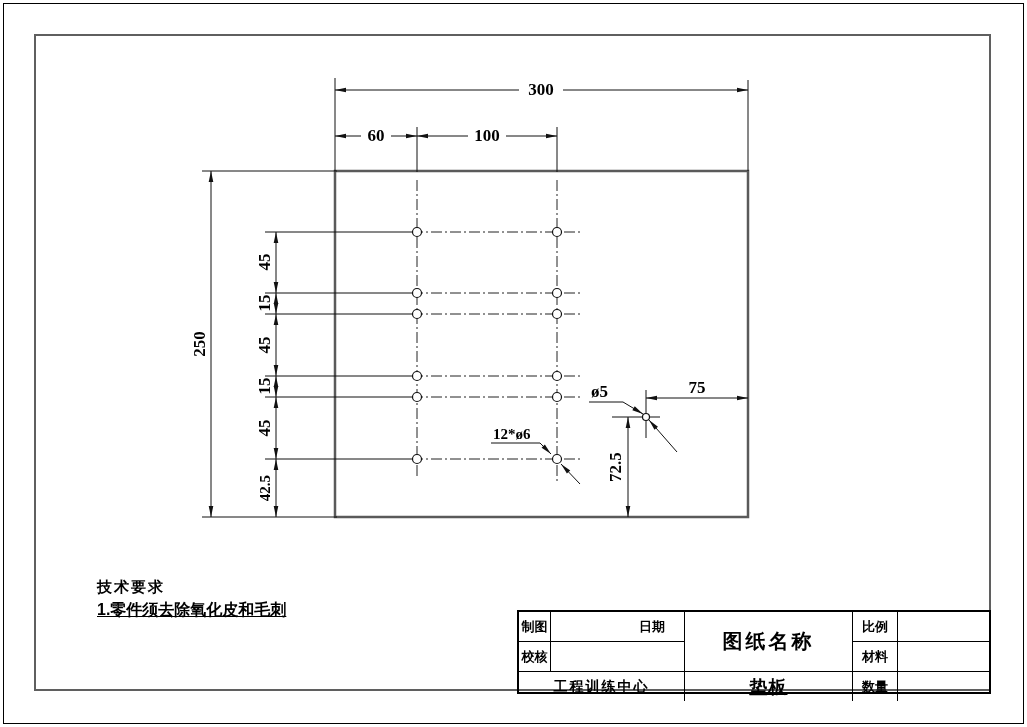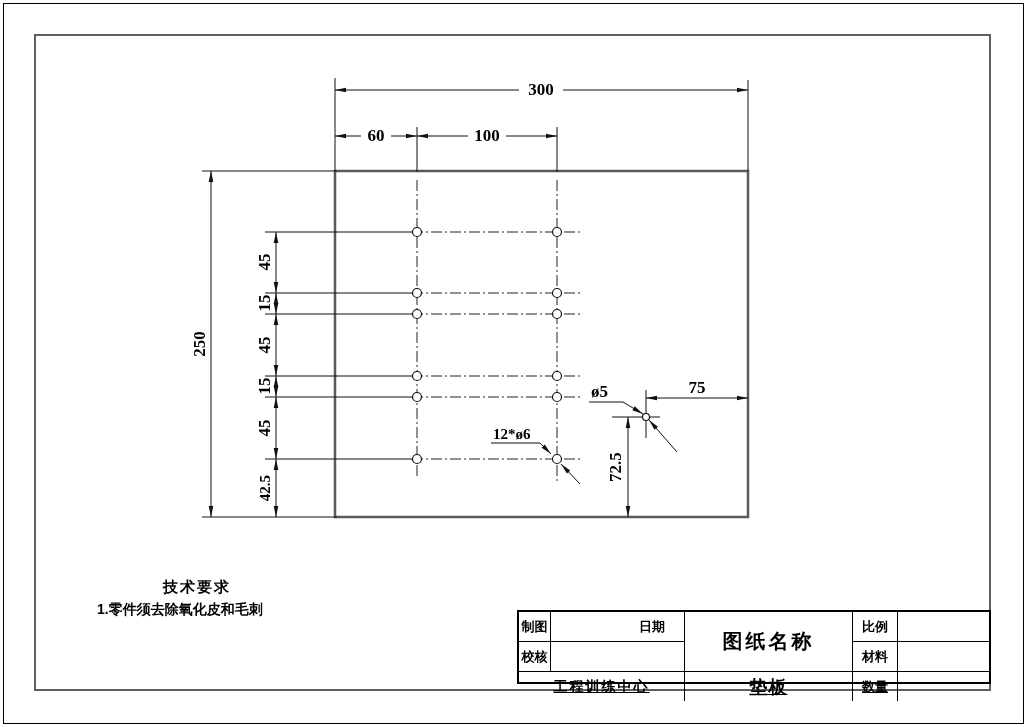--- a/index.html
+++ b/index.html
@@ -11,24 +11,24 @@
        border:2px solid #5f5f5f;box-sizing:border-box;}
   svg.drawing{position:absolute;left:0;top:0;}
   svg .dim{stroke:#111;stroke-width:1;fill:none;}
   svg .ext{stroke:#111;stroke-width:1;fill:none;}
   svg .cl{stroke:#222;stroke-width:1;fill:none;stroke-dasharray:11 3 2 3;}
   svg .plate{stroke:#5a5a5a;stroke-width:2.5;fill:none;}
   svg .hole{stroke:#111;stroke-width:1.2;fill:#fff;}
   svg text{font-family:"Liberation Serif",serif;font-weight:bold;font-size:17px;fill:#000;}
   svg text.small{font-size:15px;}
   .techreq{position:absolute;left:97px;top:578px;width:300px;}
-  .techreq .tr-title{font-size:15px;font-weight:bold;width:200px;text-align:center;
+  .techreq .tr-title{font-size:15px;font-weight:bold;width:200px;
        letter-spacing:2px;margin-bottom:4px;}
-  .techreq .tr-item{font-size:14px;font-weight:bold;line-height:17px;white-space:nowrap;}
-  .titleblock{position:absolute;left:517px;top:610px;width:474px;height:74px;
+  .techreq .tr-item{font-size:16px;font-weight:bold;line-height:17px;white-space:nowrap;text-decoration:underline;}
+  .titleblock{position:absolute;left:517px;top:610px;width:474px;height:84px;
        border:2px solid #000;box-sizing:border-box;display:grid;
        grid-template-columns:32px 69px 65px 168px 45px 1fr;
        grid-template-rows:1fr 1fr 1fr;}
   .tb-cell{border-right:1px solid #000;border-bottom:1px solid #000;
        display:flex;align-items:center;justify-content:center;
        font-weight:bold;font-size:13px;overflow:hidden;white-space:nowrap;}
   .tb-cell.last-col{border-right:none;}
   .tb-cell.last-row{border-bottom:none;text-decoration:underline;}
   .tb-val{font-family:"Liberation Serif",serif;font-size:15px;margin-top:29px;}
   .tb-name{grid-column:4;grid-row:1/3;font-size:20px;letter-spacing:3px;}

